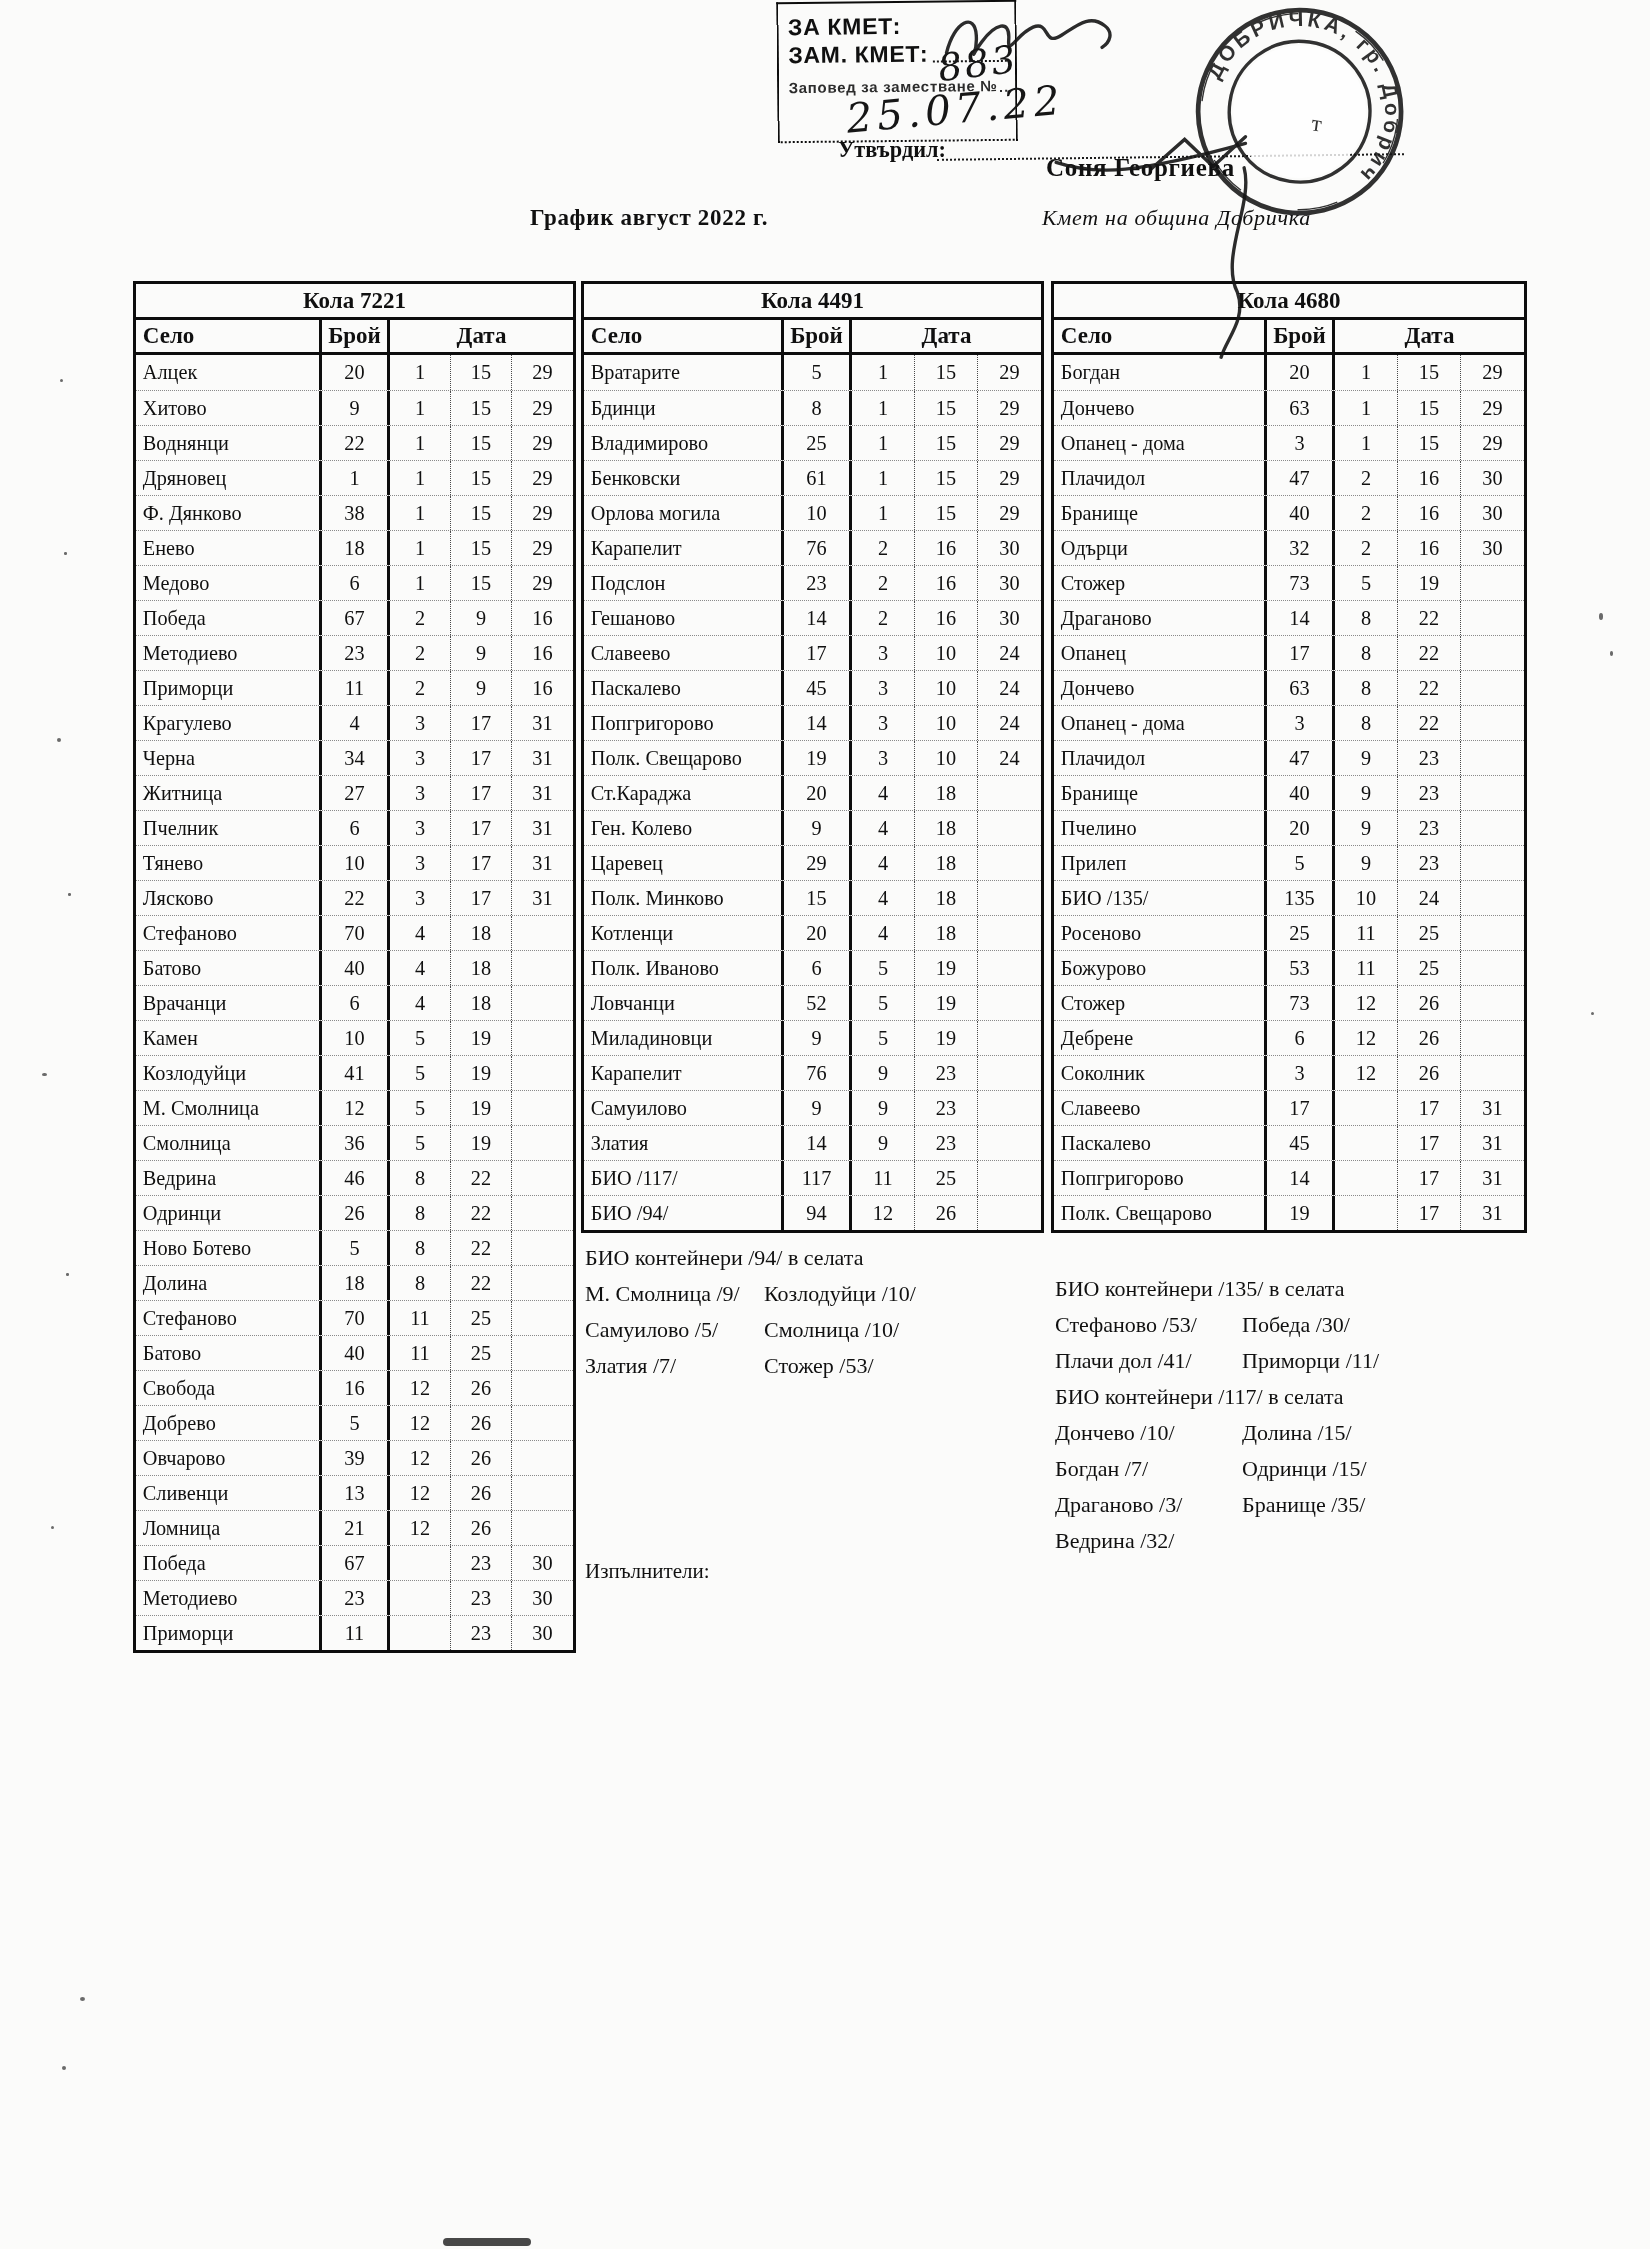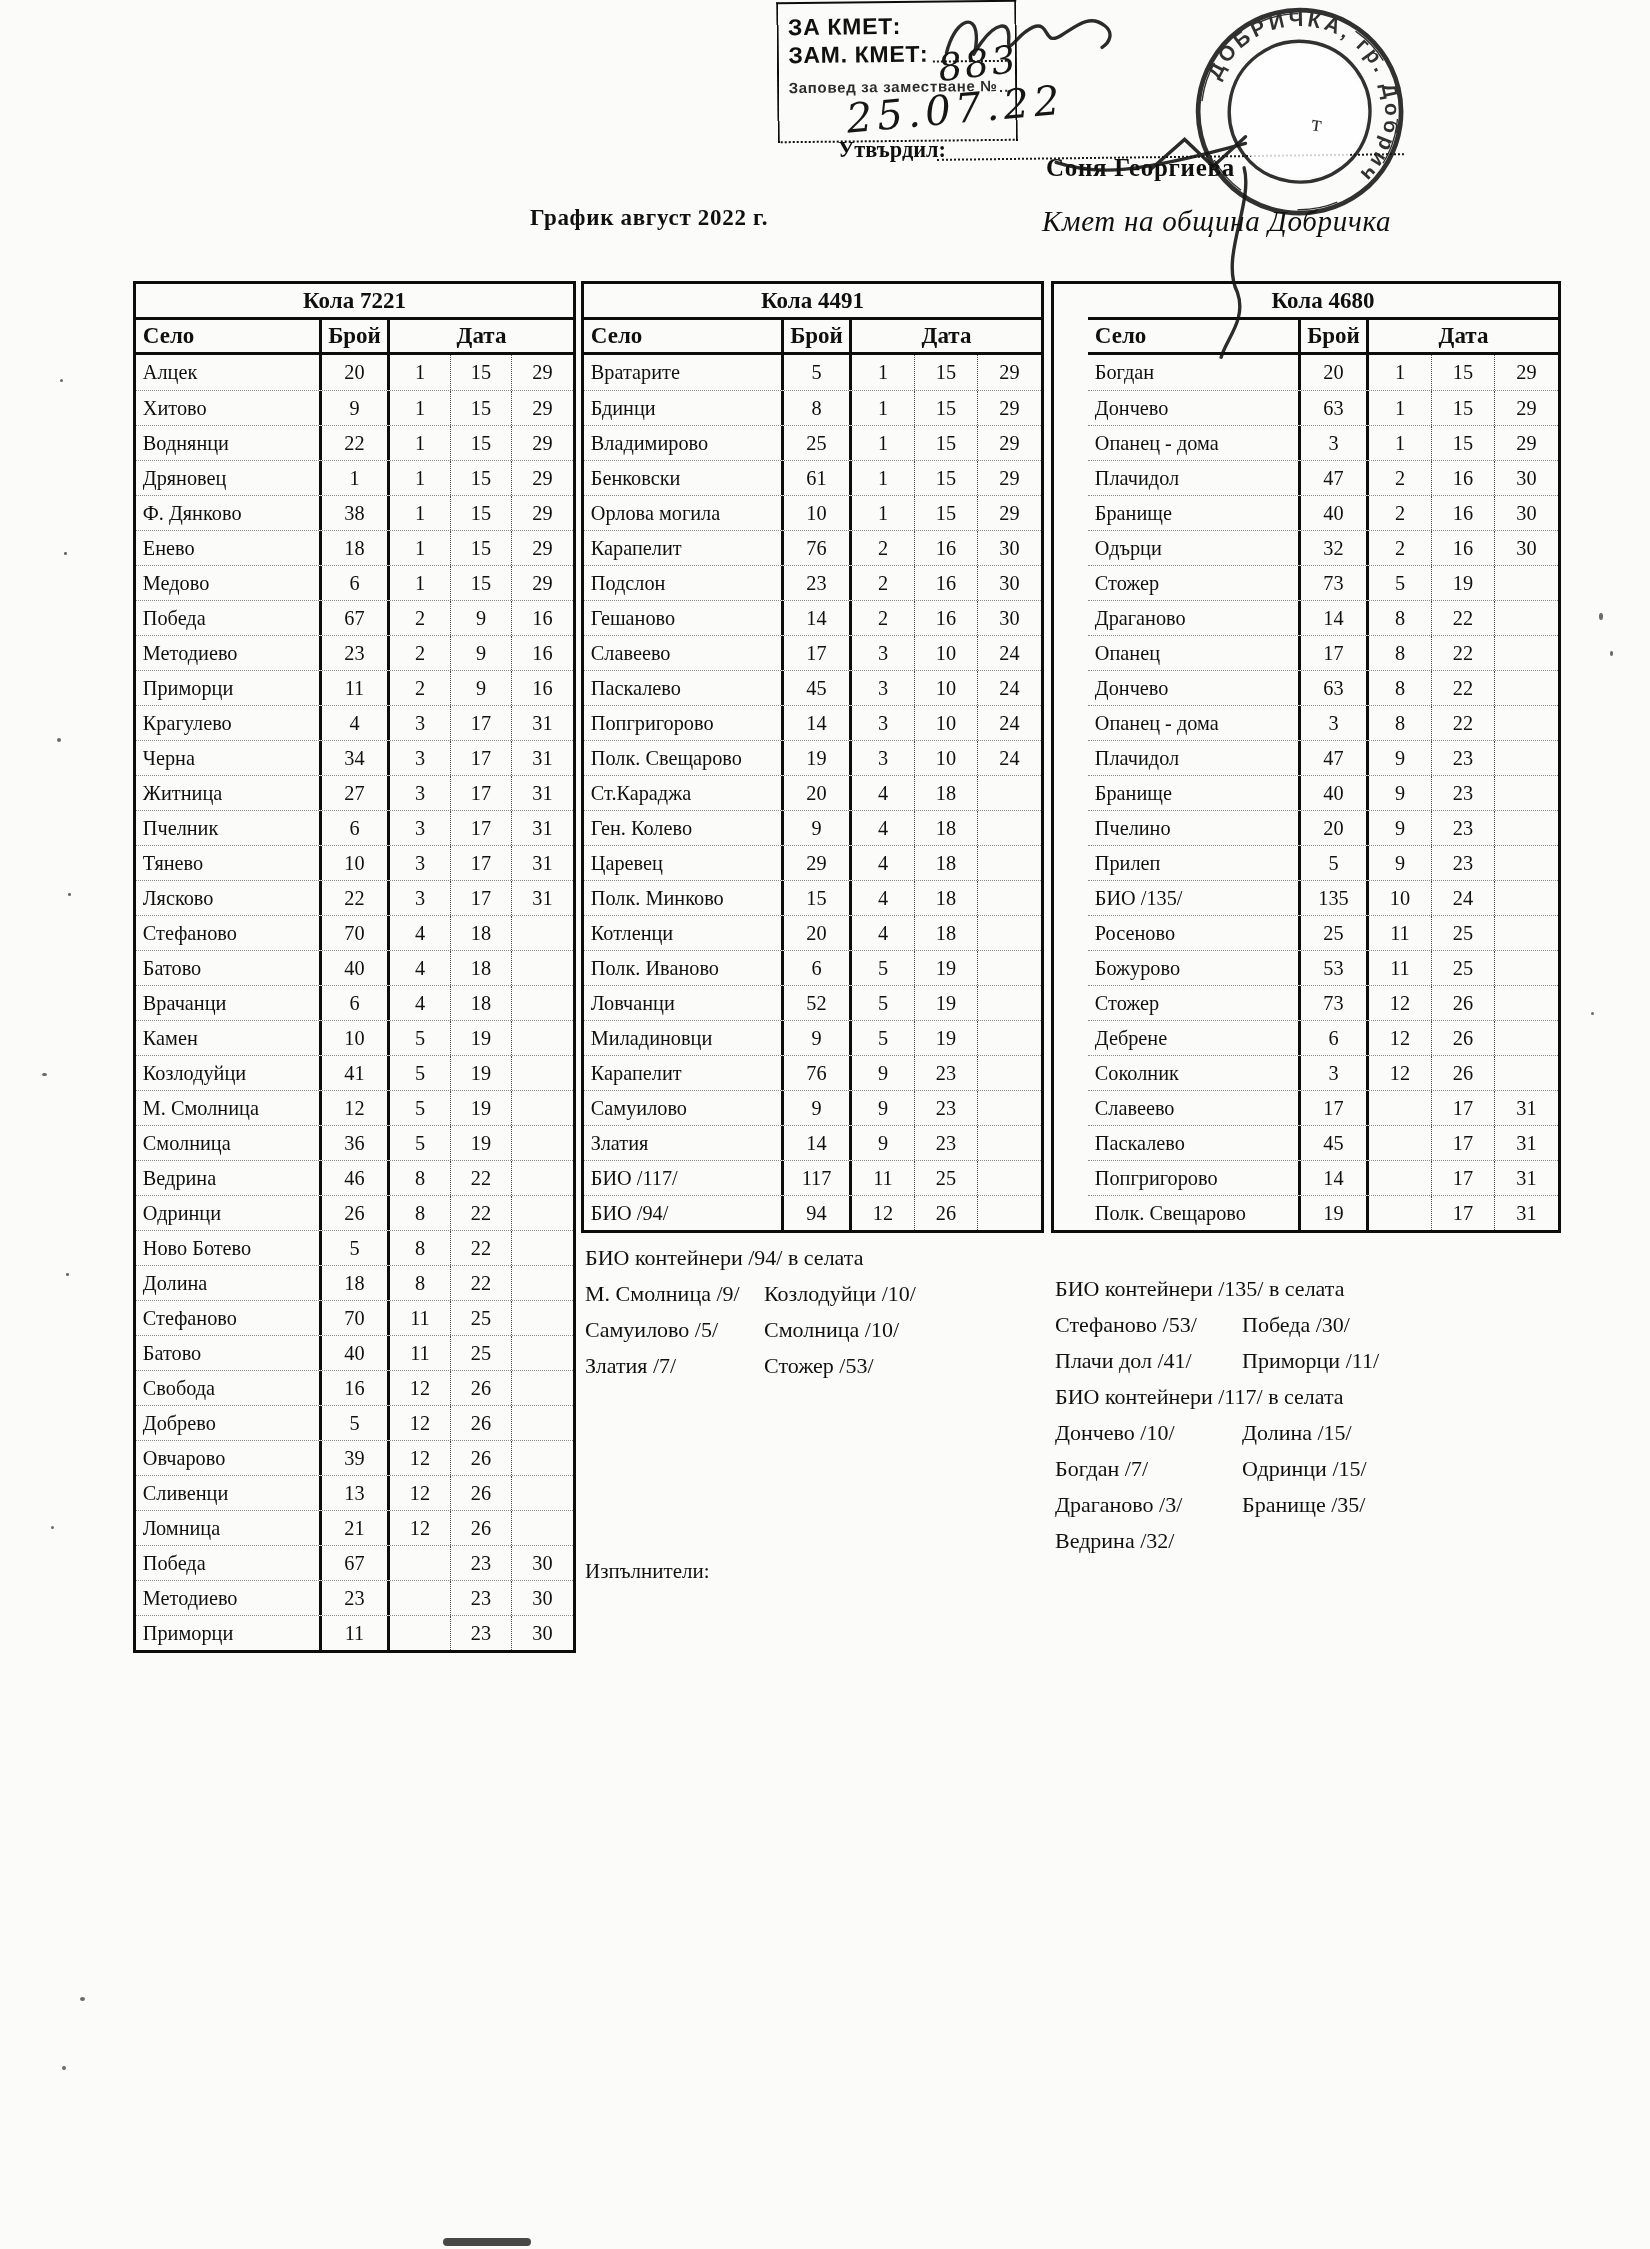--- a/index.html
+++ b/index.html
@@ -15,26 +15,26 @@
     font-family:"Liberation Sans",sans-serif;font-weight:bold;}
   .sb-line{display:flex;align-items:flex-end;font-size:23px;letter-spacing:0.7px;line-height:27px;}
   .sb-line2{margin-top:1.4px;}
   .sb-line3{margin-top:9.5px;font-size:15px;color:#2c2c2c;line-height:19px;}
   .dots{flex:1;border-bottom:2.7px dotted #161616;margin:0 0 4.7px 4.1px;height:0;}
   .dots-sm{flex:1;border-bottom:2px dotted #2c2c2c;margin:0 0 3.4px 2.7px;height:0;}
 
   .utvardil{left:838px;top:137px;font-size:22.3px;font-weight:bold;}
   .utv-dots{left:937px;top:156px;width:467px;border-bottom:2.7px dotted #1a1a1a;height:0;transform:rotate(-0.7deg);}
   .approver{left:1046px;top:154px;font-size:25px;font-weight:bold;letter-spacing:0.7px;}
-  .approver-title{left:1042px;top:205px;font-size:29px;font-style:italic;letter-spacing:0.7px;}
+  .approver-title{left:1042px;top:205px;font-size:22px;font-style:italic;letter-spacing:0.7px;}
   .doc-title{left:530px;top:205px;font-size:23px;font-weight:bold;letter-spacing:0.7px;}
 
   
   .tgroup{top:271px;border:3.4px solid #0d0d0d;background:rgba(255,255,255,0.0);margin-top:10px;}
-  #t0{left:133px;} #t1{left:581px;} #t2{left:1051px;padding-left:34px;}
+  #t0{left:133px;} #t1{left:581px;} #t2{left:1051px;}
   .tcar{height:36px;border-bottom:3.4px solid #0d0d0d;display:flex;align-items:center;justify-content:center;
         font-weight:bold;font-size:23px;}
   .thead{display:flex;height:35px;border-bottom:3.4px solid #0d0d0d;font-weight:bold;}
   .thead .cell{font-size:23px;font-weight:bold;}
   .trow{display:flex;height:35px;border-top:1.4px dotted #8a8a8a;}
   .tbody .trow:first-child{border-top:none;}
   .cell{display:flex;align-items:center;justify-content:center;font-size:20.3px;white-space:nowrap;overflow:hidden;}
   .c-name{justify-content:flex-start;padding-left:6.8px;border-right:3.4px solid #0d0d0d;}
   .c-broy{border-right:3.4px solid #0d0d0d;}
   .c-d{border-right:1.4px dotted #4a4a4a;}

